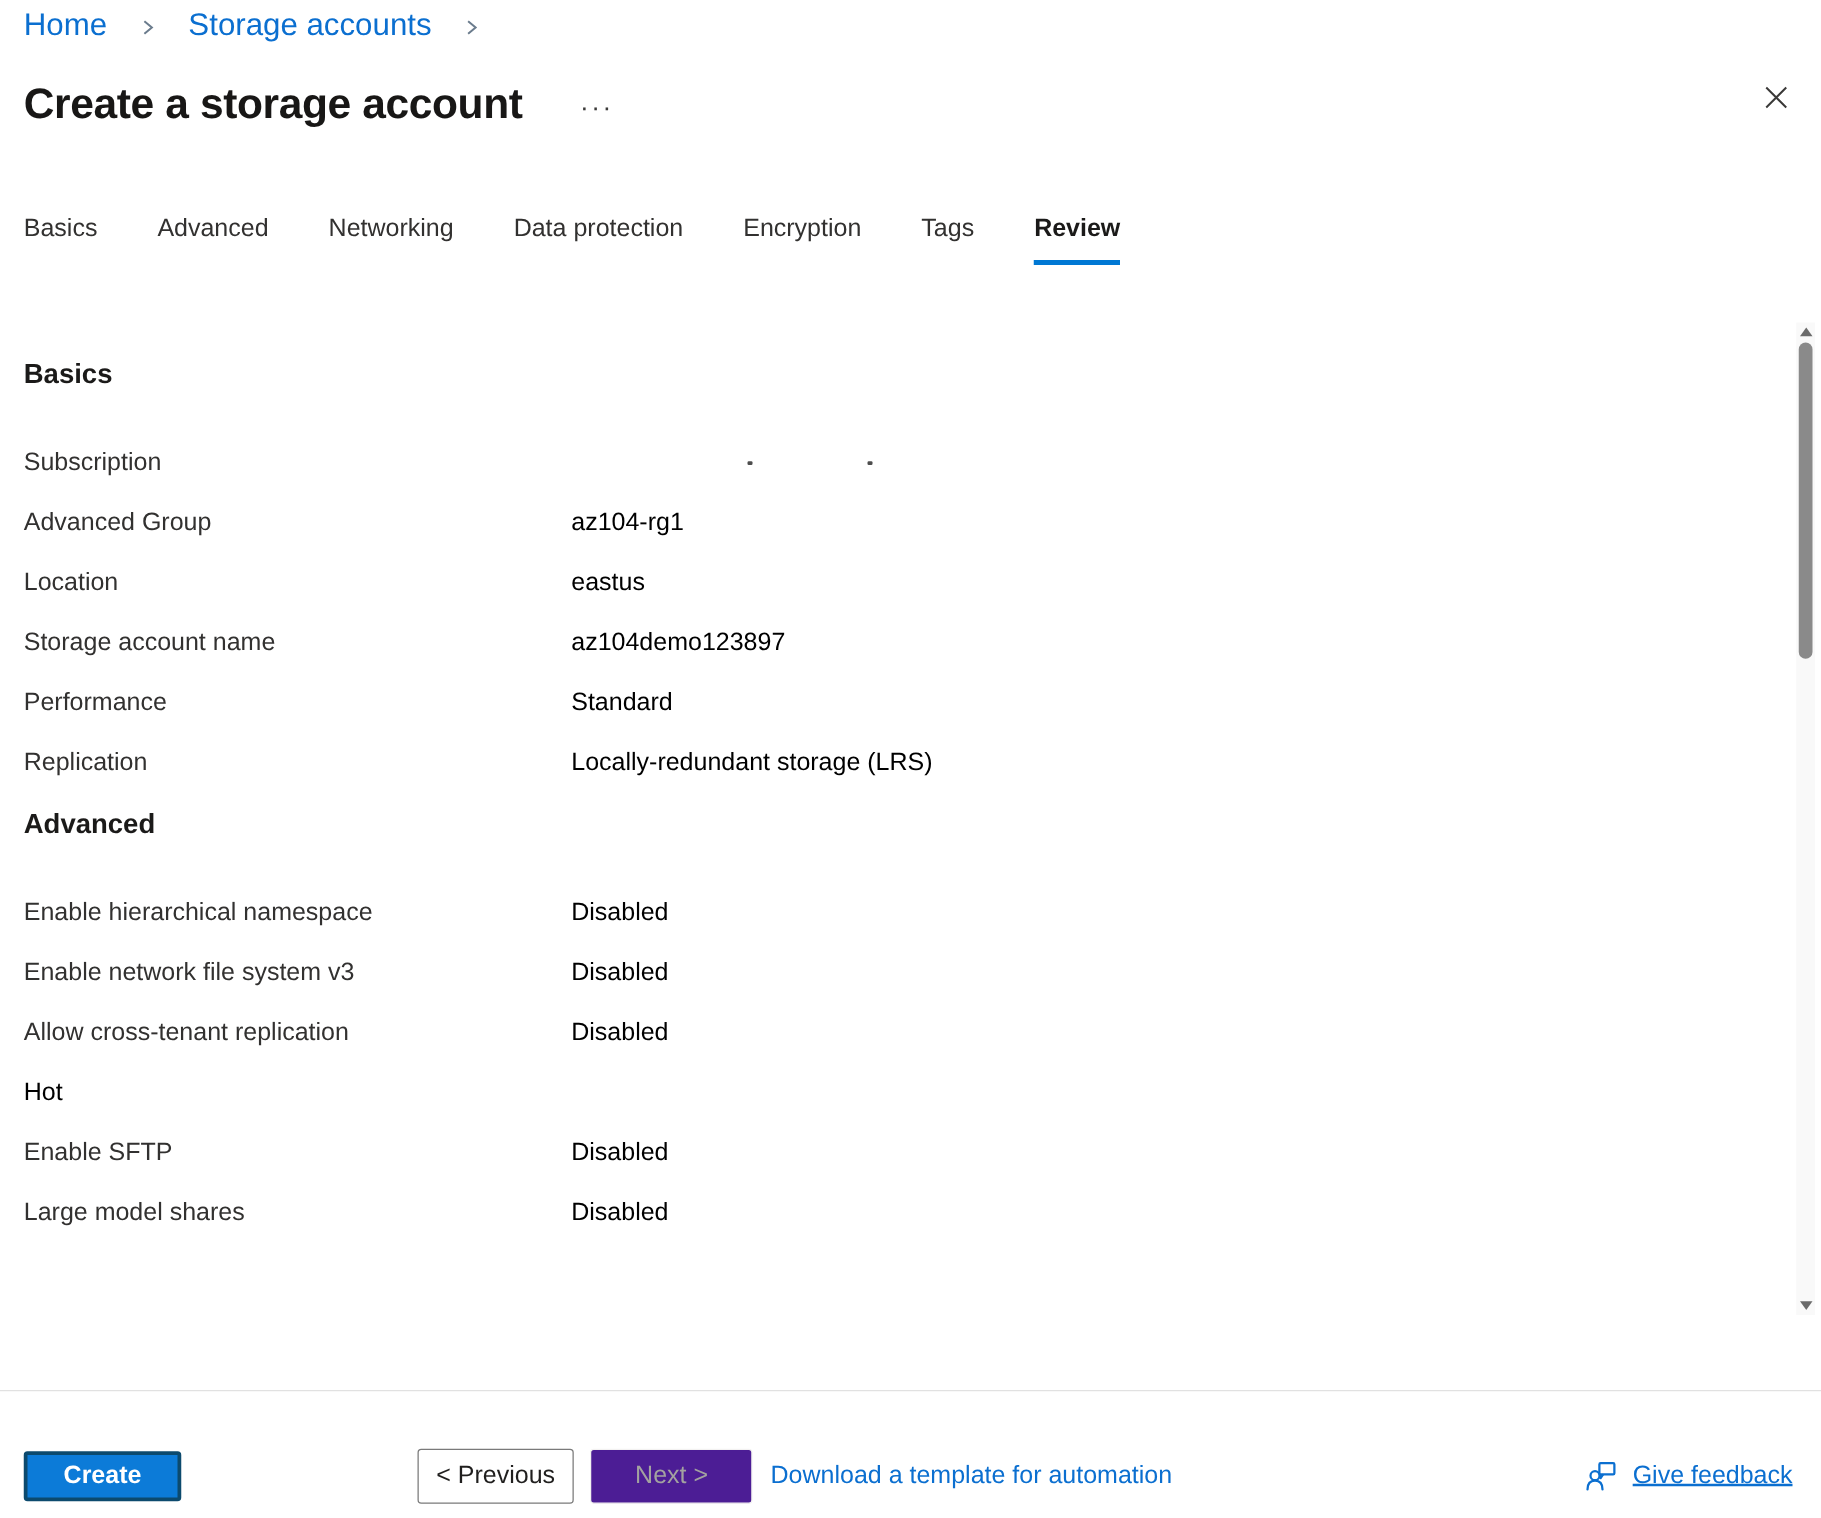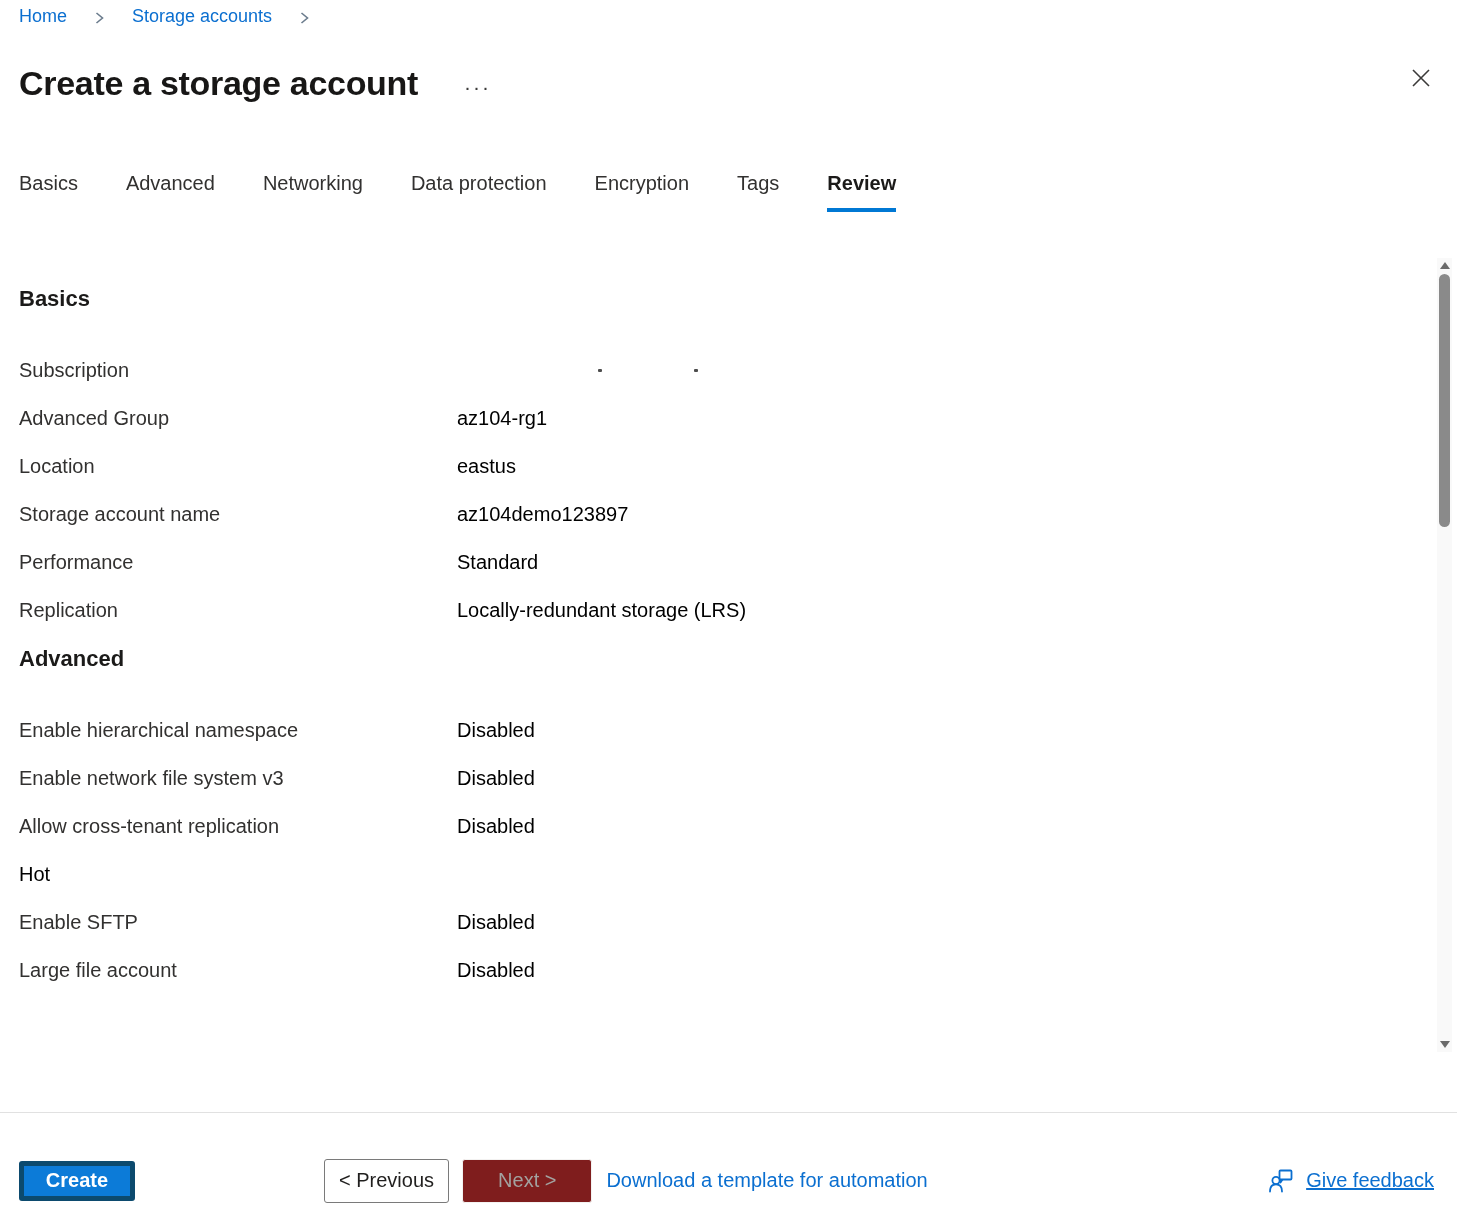--- a/index.html
+++ b/index.html
@@ -10,21 +10,21 @@
     overflow: hidden;
     font-family: "Liberation Sans", "DejaVu Sans", sans-serif;
     color: #323130;
   }
   a { text-decoration: none; cursor: pointer; }
 
   
   .breadcrumb {
     position: absolute; top: 6px; left: 19px;
     display: flex; align-items: center; gap: 27px;
-    font-size: 18px;
+    font-size: 25px;
   }
   .bc-link { color: #0b6fd0; }
   .bc-chevron { display: inline-flex; align-items: center; margin-top: 2px; }
   .bc-chevron svg { stroke: #6b7c8d; }
 
   
   .title-row {
     position: absolute; top: 64px; left: 19px; right: 60px;
     display: flex; align-items: center;
   }
@@ -110,32 +110,32 @@
     border-top: 1px solid #e1e1e1;
     display: flex; align-items: center;
     padding: 34px 23px 0 19px;
   }
   .btn {
     font-family: inherit; font-size: 20px; cursor: pointer;
     display: inline-flex; align-items: center; justify-content: center;
     border-radius: 3px; white-space: nowrap;
   }
   .btn-create {
-    width: 116px; height: 40px;
+    width: 126px; height: 40px;
     background: #0c7bd8; color: #ffffff; font-weight: 600;
-    border: 5px solid #0c4a6e;
+    border: 3px solid #0c4a6e;
   }
   .btn-previous {
     height: 44px; padding: 0 14px; margin-left: 189px;
     background: #ffffff; color: #201f1e;
     border: 1px solid #7a7a7a;
   }
   .btn-next {
     height: 44px; padding: 0 35px; margin-left: 13px;
-    background: #7f1d1d; color: #a3a2a0;
+    background: #4c1d95; color: #a3a2a0;
     border: 1px solid #f3f2f1; cursor: default;
   }
   .link-download {
     margin-left: 14px; font-size: 20px; color: #0b6fd0;
   }
   .feedback {
     margin-left: auto;
     display: inline-flex; align-items: center; gap: 11px;
     color: #0b6fd0; font-size: 20px; cursor: pointer; text-decoration: underline;
   }
@@ -226,21 +226,21 @@
         <div class="row-value">Disabled</div>
       </div>
       <div class="review-row">
         <div class="row-value">Hot</div>
       </div>
       <div class="review-row">
         <div class="row-label">Enable SFTP</div>
         <div class="row-value">Disabled</div>
       </div>
       <div class="review-row">
-        <div class="row-label">Large file account</div>
+        <div class="row-label">Large model shares</div>
         <div class="row-value">Disabled</div>
       </div>
     </section>
   </div>
 
 <div class="scrollbar">
   <div class="scroll-arrow up"></div>
   <div class="scroll-thumb"></div>
   <div class="scroll-arrow down"></div>
 </div>

